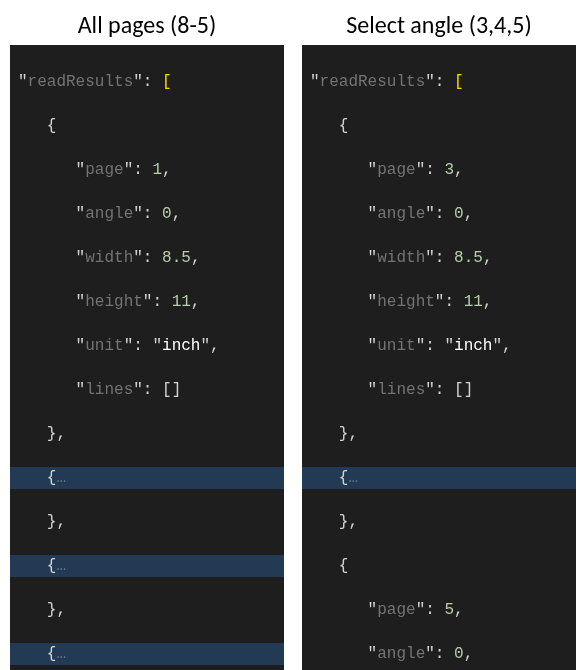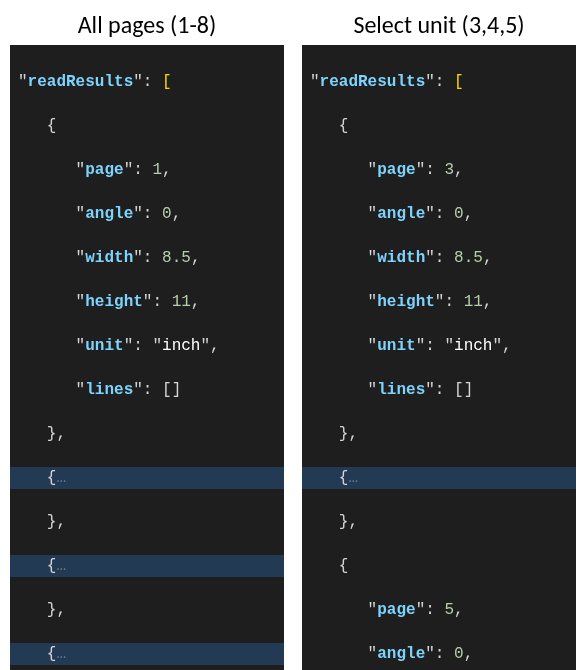--- a/index.html
+++ b/index.html
@@ -35,34 +35,34 @@
     white-space: pre;
     overflow: hidden;
   }
   .line {
     padding: 0 8px;
   }
   .fold-line {
     background: #223a54;   
     padding: 0 8px;
   }
-  .key     { color: #7dd3fc; font-weight: bold; }     
+  .key     { color: #737373; }     
   .num     { color: #b5cea8; }     
   .str     { color: #ffffff; }     
   .punct   { color: #d4d4d4; }     
   .bracket { color: #ffd700; }     
   .dots    { color: #6b7a88; }     
 </style>
 </head>
 <body>
 
 <div class="columns">
 
   <div class="col">
-    <div class="col-title">All pages (1-8)</div>
+    <div class="col-title">All pages (8-5)</div>
     <div class="code-block">
 <div class="line"><span class="punct">"</span><span class="key">readResults</span><span class="punct">"</span><span class="punct">:</span> <span class="bracket">[</span></div>
 <div class="line">   <span class="punct">{</span></div>
 <div class="line">      <span class="punct">"</span><span class="key">page</span><span class="punct">"</span><span class="punct">:</span> <span class="num">1</span><span class="punct">,</span></div>
 <div class="line">      <span class="punct">"</span><span class="key">angle</span><span class="punct">"</span><span class="punct">:</span> <span class="num">0</span><span class="punct">,</span></div>
 <div class="line">      <span class="punct">"</span><span class="key">width</span><span class="punct">"</span><span class="punct">:</span> <span class="num">8.5</span><span class="punct">,</span></div>
 <div class="line">      <span class="punct">"</span><span class="key">height</span><span class="punct">"</span><span class="punct">:</span> <span class="num">11</span><span class="punct">,</span></div>
 <div class="line">      <span class="punct">"</span><span class="key">unit</span><span class="punct">"</span><span class="punct">:</span> <span class="punct">"</span><span class="str">inch</span><span class="punct">"</span><span class="punct">,</span></div>
 <div class="line">      <span class="punct">"</span><span class="key">lines</span><span class="punct">"</span><span class="punct">:</span> <span class="punct">[]</span></div>
 <div class="line">   <span class="punct">}</span><span class="punct">,</span></div>
@@ -78,21 +78,21 @@
 
 
 
 
 
 
     </div>
   </div>
 
   <div class="col">
-    <div class="col-title">Select unit (3,4,5)</div>
+    <div class="col-title">Select angle (3,4,5)</div>
     <div class="code-block">
 <div class="line"><span class="punct">"</span><span class="key">readResults</span><span class="punct">"</span><span class="punct">:</span> <span class="bracket">[</span></div>
 <div class="line">   <span class="punct">{</span></div>
 <div class="line">      <span class="punct">"</span><span class="key">page</span><span class="punct">"</span><span class="punct">:</span> <span class="num">3</span><span class="punct">,</span></div>
 <div class="line">      <span class="punct">"</span><span class="key">angle</span><span class="punct">"</span><span class="punct">:</span> <span class="num">0</span><span class="punct">,</span></div>
 <div class="line">      <span class="punct">"</span><span class="key">width</span><span class="punct">"</span><span class="punct">:</span> <span class="num">8.5</span><span class="punct">,</span></div>
 <div class="line">      <span class="punct">"</span><span class="key">height</span><span class="punct">"</span><span class="punct">:</span> <span class="num">11</span><span class="punct">,</span></div>
 <div class="line">      <span class="punct">"</span><span class="key">unit</span><span class="punct">"</span><span class="punct">:</span> <span class="punct">"</span><span class="str">inch</span><span class="punct">"</span><span class="punct">,</span></div>
 <div class="line">      <span class="punct">"</span><span class="key">lines</span><span class="punct">"</span><span class="punct">:</span> <span class="punct">[]</span></div>
 <div class="line">   <span class="punct">}</span><span class="punct">,</span></div>

